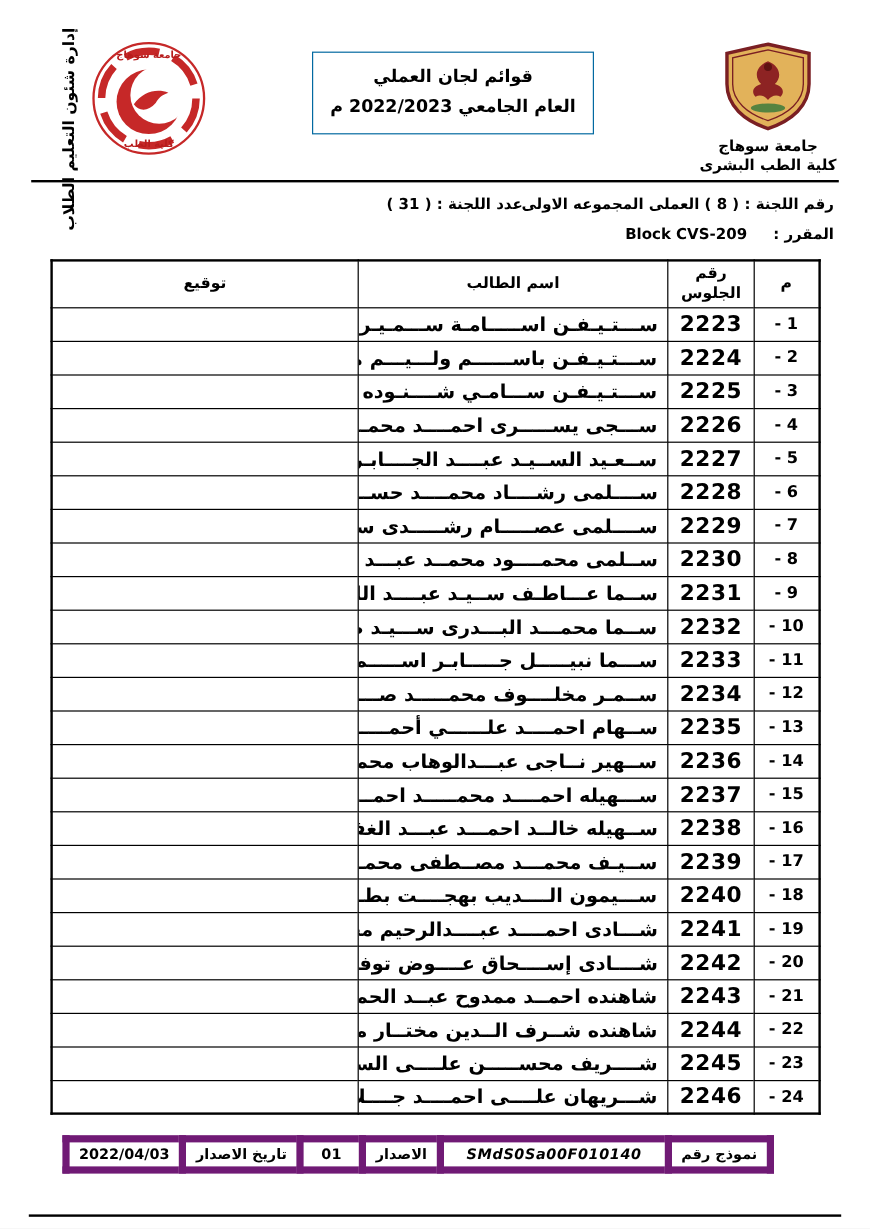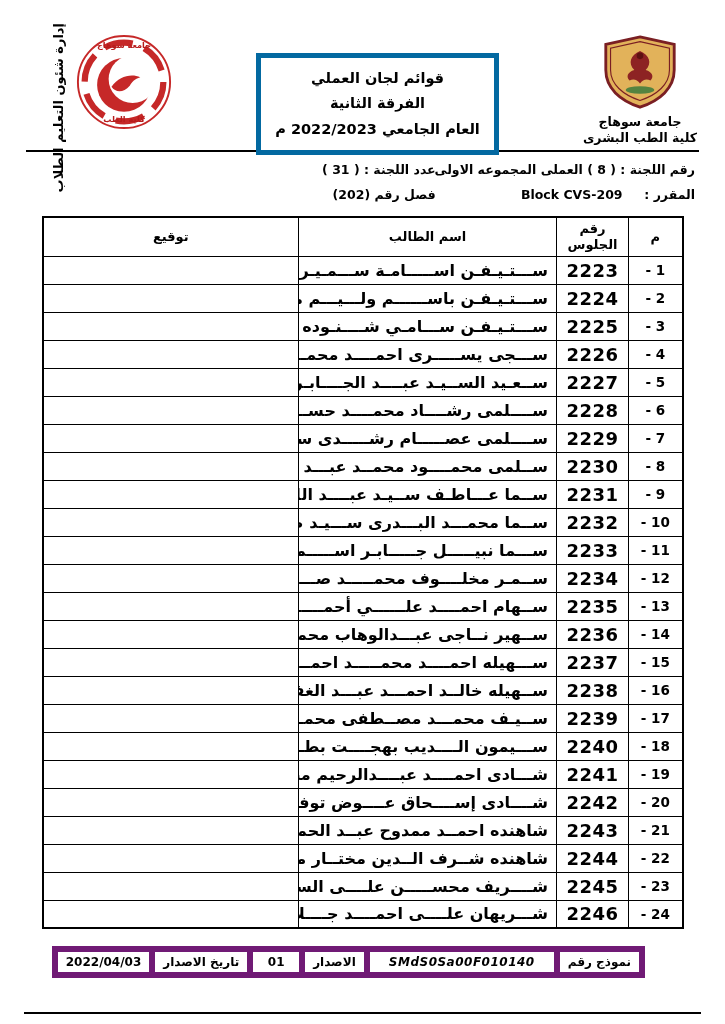--- a/index.html
+++ b/index.html
@@ -7,21 +7,21 @@
   body { font-family:"DejaVu Sans","Liberation Sans",sans-serif; }
   .page {
     position:relative; width:725px; height:1024px; margin:0 auto;
     background:#fff; direction:rtl; overflow:hidden; color:#000;
   }
   
   .header { display:flex; justify-content:space-between; align-items:flex-start;
             height:150px; padding:34px 26px 0 74px; }
   .uni-block { width:118px; text-align:center; }
   .uni-name { font-weight:bold; font-size:12.5px; line-height:1.25; white-space:nowrap; }
-  .title-box { border:5px solid #0369a1; padding:8px 14px; text-align:center; margin-top:19px; background:#fff; }
+  .title-box { border:1px solid #0369a1; padding:8px 14px; text-align:center; margin-top:9px; background:#fff; }
   .title-line { font-weight:bold; font-size:14.5px; line-height:1.75; white-space:nowrap; }
   .crest-block { width:100px; text-align:center; }
   .side-text {
     position:absolute; top:96px; left:-22px; width:164px; height:18px;
     transform:rotate(-90deg); font-weight:bold; font-size:13px; text-align:center; white-space:nowrap;
   }
   .divider { height:2px; background:#000; margin:0 26px; }
   
   .info { padding:5px 30px 0 30px; }
   .info-row { display:flex; line-height:25px; }
@@ -68,21 +68,20 @@
         <path d="M44 18 C34 22 31 31 38 38 C31 40 29 45 33 49 C37 47 41 48 44 52 C47 48 51 47 55 49 C59 45 57 40 50 38 C57 31 54 22 44 18 Z" fill="#8d2323"></path>
         <circle cx="44" cy="23" r="3.5" fill="#5e1212"></circle>
         <ellipse cx="44" cy="59" rx="15" ry="4" fill="#3c7a3c" opacity="0.85"></ellipse>
       </svg>
       <div class="uni-name">جامعة سوهاج</div>
       <div class="uni-name">كلية الطب البشرى</div>
     </div>
 
     <div class="title-box">
       <div class="title-line">قوائم لجان العملي</div>
-      <div class="title-line">الفرقة الثانية</div>
       <div class="title-line">العام الجامعي 2022/2023 م</div>
     </div>
 
     <div class="crest-block">
       <svg width="96" height="96" viewBox="0 0 100 100">
         <circle cx="50" cy="50" r="48" fill="#ffffff" stroke="#c62828" stroke-width="2"></circle>
         <circle cx="50" cy="50" r="41" fill="none" stroke="#c62828" stroke-width="6.5" stroke-dasharray="30 13"></circle>
         <circle cx="50" cy="53" r="28" fill="#c62828"></circle>
         <circle cx="59" cy="47" r="25" fill="#ffffff"></circle>
         <path d="M37 55 C45 44 57 41 67 45 C61 47 58 50 56 54 C49 62 41 61 37 55 Z" fill="#c62828"></path>
@@ -94,21 +93,20 @@
 
   <div class="divider"></div>
 
   <div class="info">
     <div class="info-row">
       <div class="info-cell i1">رقم اللجنة : ( 8 ) العملى المجموعه الاولى</div>
       <div class="info-cell i3">عدد اللجنة : ( 31 )</div>
     </div>
     <div class="info-row">
       <div class="info-cell i1">المقرر :&nbsp;&nbsp;&nbsp;&nbsp;&nbsp;Block CVS-209</div>
-      <div class="info-cell i2">فصل رقم (202)</div>
     </div>
   </div>
 
   <table class="students">
     <colgroup>
       <col class="c-no">
         <col class="c-seat">
         <col class="c-name">
         <col class="c-sign">
     </colgroup>

